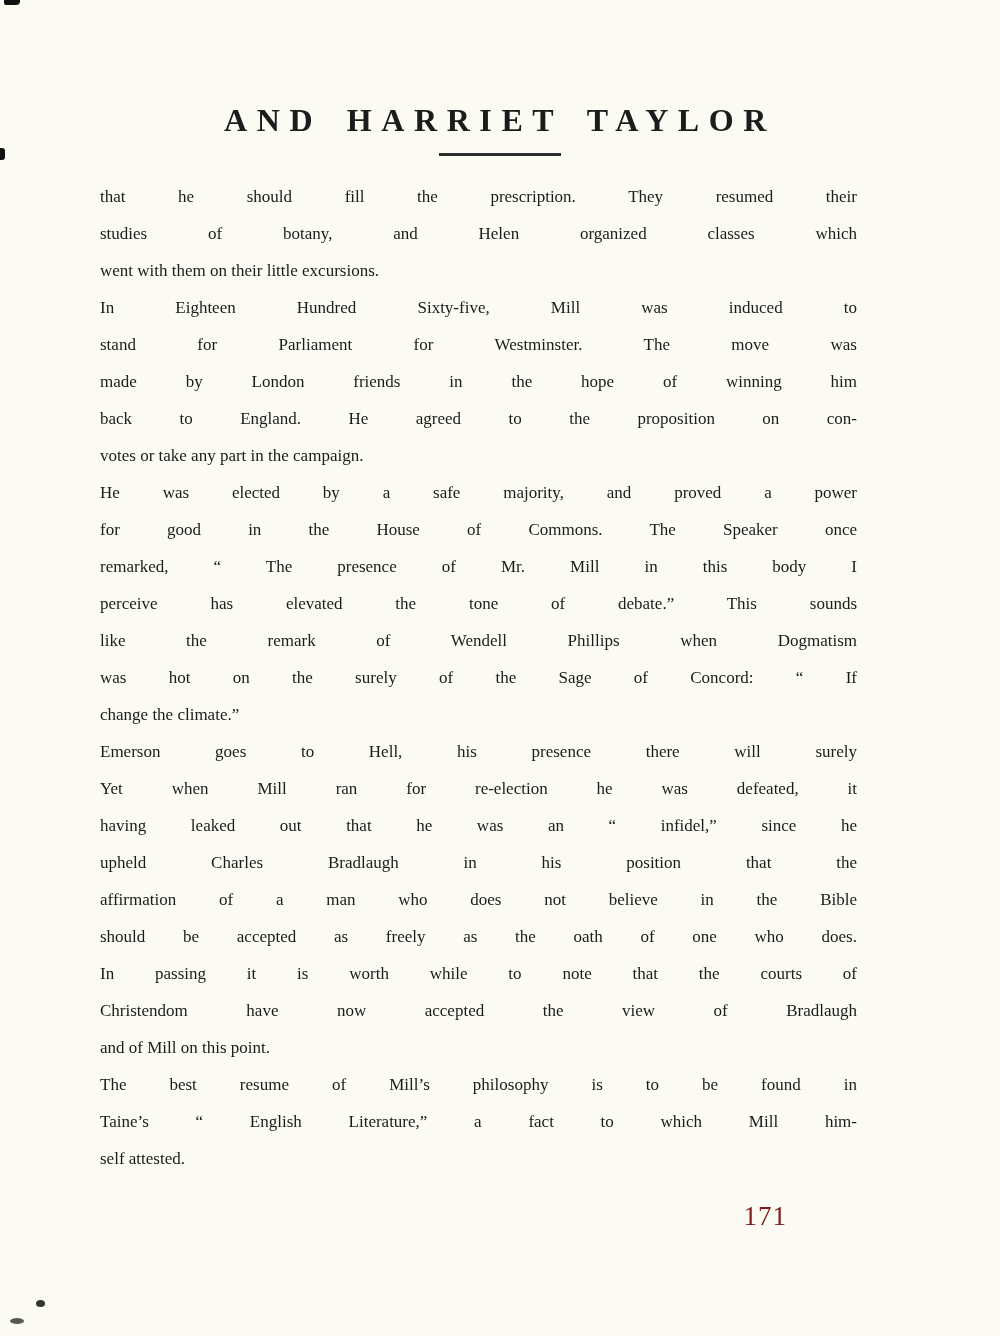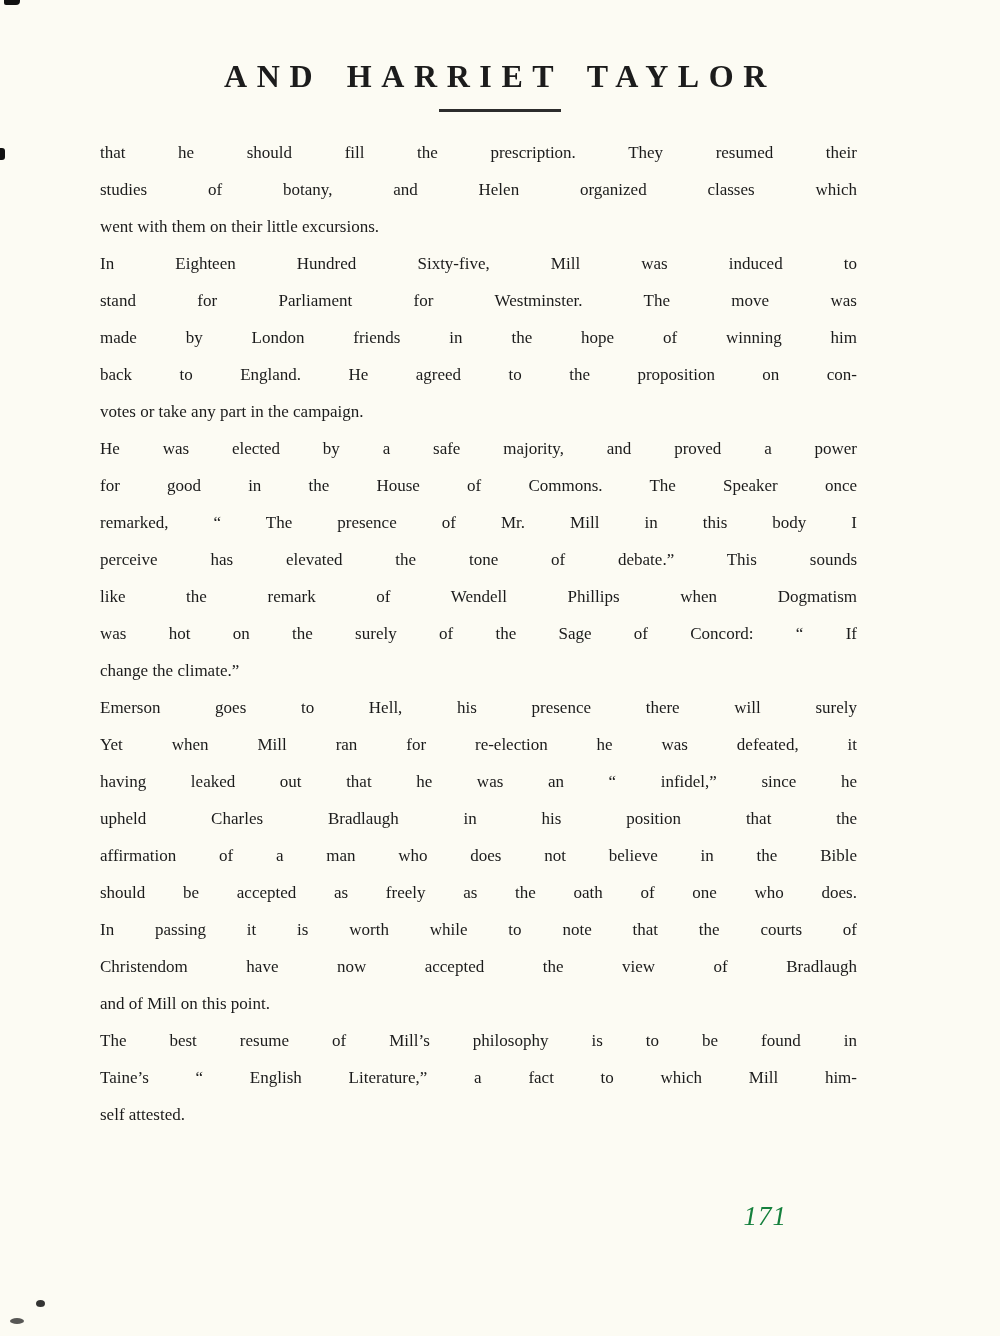--- a/index.html
+++ b/index.html
@@ -13,21 +13,21 @@
     height: 1336px;
     margin: 0 auto;
     background: #fcfbf3;
     color: #1b1b1b;
     font-family: "Liberation Serif", "DejaVu Serif", serif;
     overflow: hidden;
     box-sizing: border-box;
   }
   .running-head {
     margin: 0;
-    padding-top: 58px;
+    padding-top: 102px;
     text-align: center;
     font-size: 32px;
     font-weight: 600;
     letter-spacing: 0.30em;
     word-spacing: 0.22em;
     color: #1c1c1c;
   }
   .header-rule {
     width: 122px;
     height: 0;
@@ -51,22 +51,21 @@
   }
   .line.para-end {
     text-align-last: left;
   }
   .page-number {
     position: absolute;
     top: 1201px;
     right: 213px;
     font-size: 27px;
     letter-spacing: 1px;
-    color: #15803d;
-    font-style: italic;
+    color: #7f1d1d;
   }
   
   .speck { position: absolute; background: #111; }
   .speck-a { left: 4px;  top: 0;      width: 16px; height: 5px;  border-radius: 0 0 4px 2px; }
   .speck-b { left: 0;    top: 148px;  width: 5px;  height: 12px; border-radius: 0 3px 3px 0; }
   .speck-c { left: 36px; top: 1300px; width: 9px;  height: 7px;  border-radius: 50%; opacity: .85; }
   .speck-d { left: 10px; top: 1318px; width: 14px; height: 6px;  border-radius: 50%; opacity: .7; }
 </style>
 </head>
 <body>

